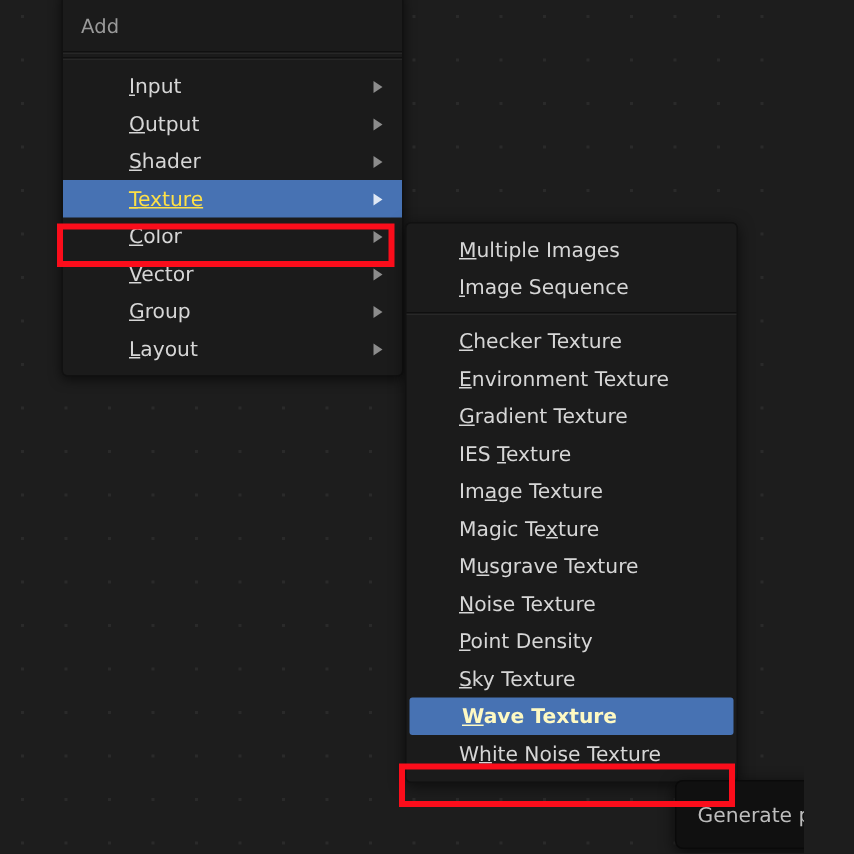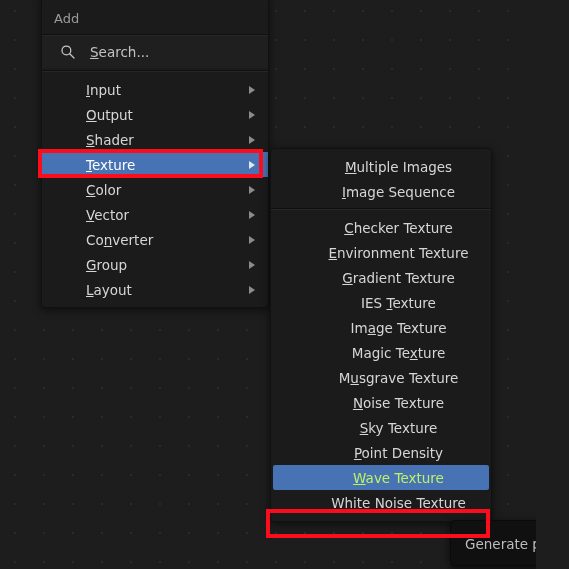--- a/index.html
+++ b/index.html
@@ -86,61 +86,60 @@
     top: 50%;
     transform: translateY(-50%);
     width: 0; height: 0;
     border-top: 4.5px solid transparent;
     border-bottom: 4.5px solid transparent;
     border-left: 6.5px solid #8c8c8c;
   }
   .menu-row.selected {
     background: #4772b3;
   }
-  .menu-row.selected .lbl { color: #ffffff; }
+  .menu-row.selected .lbl { color: #fde047; text-decoration: underline; }
   .menu-row.selected .arrow { border-left-color: #dfe8f5; }
 
   
   #texture-submenu {
     position: absolute;
     left: 270px;
     top: 148px;
     width: 220px;
     background: #1b1b1b;
     border: 1px solid #111111;
     border-radius: 4px;
     box-shadow: 0 2px 10px rgba(0,0,0,0.6);
     padding: 5px 0 6px 0;
   }
   .sub-row {
     height: 25px;
     display: flex;
     align-items: center;
     padding-left: 35px;
     box-sizing: border-box;
-    justify-content: center;
   }
   .sub-row .lbl {
     color: #d6d6d6;
     font-size: 13.5px;
     white-space: nowrap;
   }
   .sub-row .acc { text-decoration: underline; }
   .sub-sep {
     height: 1px;
     background: #0f0f0f;
     border-bottom: 1px solid #282828;
     margin: 4px 0 5px 0;
   }
   .sub-row.selected {
     background: #4772b3;
     margin: 0 2px;
     border-radius: 2px;
   }
-  .sub-row.selected .lbl { color: #bef264; }
+  .sub-row.selected .lbl { color: #fef9c3; font-weight: bold; }
 
   
   #tooltip {
     position: absolute;
     left: 450px;
     top: 520px;
     width: 160px;
     height: 44px;
     background: #101010;
     border: 1px solid #0a0a0a;
@@ -171,29 +170,20 @@
 <body>
 
 <div id="root">
 
   <div id="add-menu">
 
     <div id="menu-title">Add</div>
 
     <div class="hrule"></div>
 
-    <div id="search-row">
-      <span id="search-icon">
-        <svg viewBox="0 0 16 16" width="16" height="16" aria-hidden="true">
-          <circle cx="6.4" cy="6.4" r="4.4" fill="none" stroke="#c6c6c6" stroke-width="1.25"></circle>
-          <line x1="9.7" y1="9.7" x2="14" y2="14" stroke="#c6c6c6" stroke-width="1.25" stroke-linecap="round"></line>
-        </svg>
-      </span>
-      <span id="search-placeholder"><span class="acc">S</span>earch...</span>
-    </div>
 
     <div class="hrule"></div>
 
     <div class="menu-list">
 
       <div class="menu-row">
         <span class="lbl"><span class="acc">I</span>nput</span>
         <span class="arrow"></span>
       </div>
 
@@ -215,24 +205,20 @@
       <div class="menu-row">
         <span class="lbl"><span class="acc">C</span>olor</span>
         <span class="arrow"></span>
       </div>
 
       <div class="menu-row">
         <span class="lbl"><span class="acc">V</span>ector</span>
         <span class="arrow"></span>
       </div>
 
-      <div class="menu-row">
-        <span class="lbl">Co<span class="acc">n</span>verter</span>
-        <span class="arrow"></span>
-      </div>
 
 
       <div class="menu-row">
         <span class="lbl"><span class="acc">G</span>roup</span>
         <span class="arrow"></span>
       </div>
 
       <div class="menu-row">
         <span class="lbl"><span class="acc">L</span>ayout</span>
         <span class="arrow"></span>
@@ -270,24 +256,24 @@
     <div class="sub-row">
       <span class="lbl">Magic Te<span class="acc">x</span>ture</span>
     </div>
     <div class="sub-row">
       <span class="lbl">M<span class="acc">u</span>sgrave Texture</span>
     </div>
     <div class="sub-row">
       <span class="lbl"><span class="acc">N</span>oise Texture</span>
     </div>
     <div class="sub-row">
+      <span class="lbl"><span class="acc">P</span>oint Density</span>
+    </div>
+    <div class="sub-row">
       <span class="lbl"><span class="acc">S</span>ky Texture</span>
-    </div>
-    <div class="sub-row">
-      <span class="lbl"><span class="acc">P</span>oint Density</span>
     </div>
     <div class="sub-row selected">
       <span class="lbl"><span class="acc">W</span>ave Texture</span>
     </div>
     <div class="sub-row">
       <span class="lbl">W<span class="acc">h</span>ite Noise Texture</span>
     </div>
 
   </div>
 

